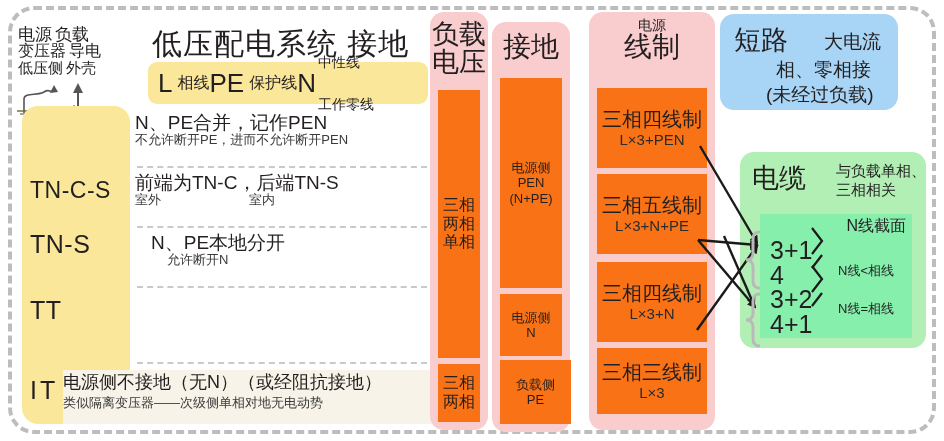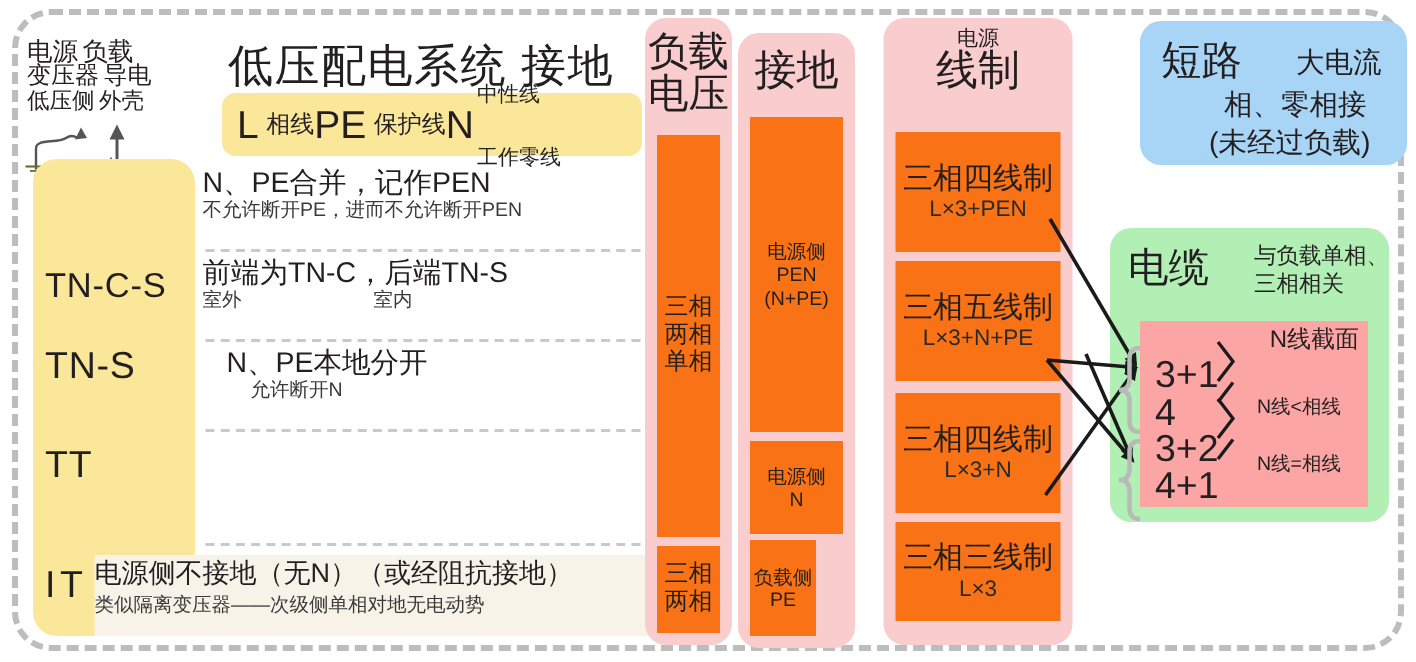--- a/index.html
+++ b/index.html
@@ -149,21 +149,21 @@
     line-height: 1.16;
   }
   .cell-main { font-size: 20px; white-space: nowrap; }
   .cell-sub  { font-size: 15px; white-space: nowrap; color: #2b2b2b; }
   .cell-sm   { font-size: 16px; white-space: nowrap; }
   .cell-sm2  { font-size: 13px; white-space: nowrap; text-align: center; }
 
   
   .blue-box {
     position: absolute;
-    left: 760px; top: 14px;
+    left: 720px; top: 14px;
     width: 178px; height: 96px;
     background: #a8d4f5;
     border-radius: 14px;
   }
   .blue-title {
     position: absolute; left: 14px; top: 8px;
     font-size: 27px; white-space: nowrap;
   }
   .blue-t2 {
     position: absolute; left: 104px; top: 15px;
@@ -191,21 +191,21 @@
     font-size: 27px; white-space: nowrap;
   }
   .green-sub {
     position: absolute; left: 96px; top: 10px;
     font-size: 15px; line-height: 1.25; white-space: nowrap;
   }
   .green-inner {
     position: absolute;
     left: 20px; top: 62px;
     width: 152px; height: 124px;
-    background: #fca5a5;
+    background: #86efac;
   }
   .gi-header {
     position: absolute; right: 6px; top: 2px;
     font-size: 16px; white-space: nowrap;
   }
   .gi-nums {
     position: absolute; left: 10px; top: 24px;
     font-size: 25px; line-height: 0.98;
   }
   .gi-lab1 {
@@ -341,21 +341,21 @@
     </div>
     <div class="pc-cell" style="left:8px; top:56px; width:62px; height:210px;">
       <div class="cell-sm2">电源侧</div>
       <div class="cell-sm2">PEN</div>
       <div class="cell-sm2">(N+PE)</div>
     </div>
     <div class="pc-cell" style="left:8px; top:272px; width:62px; height:62px;">
       <div class="cell-sm2">电源侧</div>
       <div class="cell-sm2">N</div>
     </div>
-    <div class="pc-cell" style="left:8px; top:338px; width:44px; height:64px;">
+    <div class="pc-cell" style="left:8px; top:338px; width:71px; height:64px;">
       <div class="cell-sm2">负载侧</div>
       <div class="cell-sm2">PE</div>
     </div>
   </div>
 
   <div class="pink-col" style="left:589px; width:126px; height:418px;">
     <div class="pc-head" style="top:6px;">
       <div class="kicker">电源</div>
       <div class="big">线制</div>
     </div>

